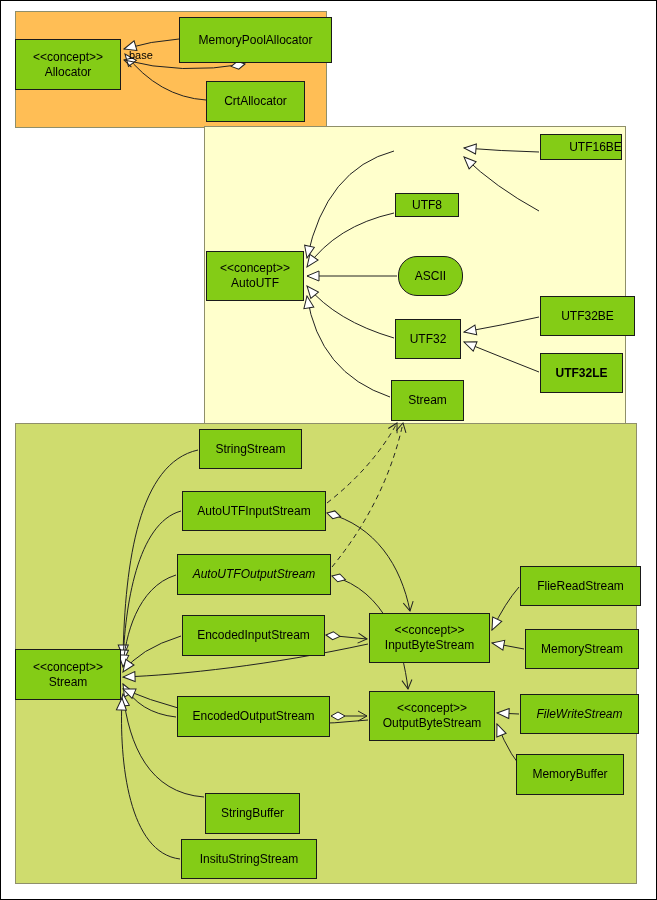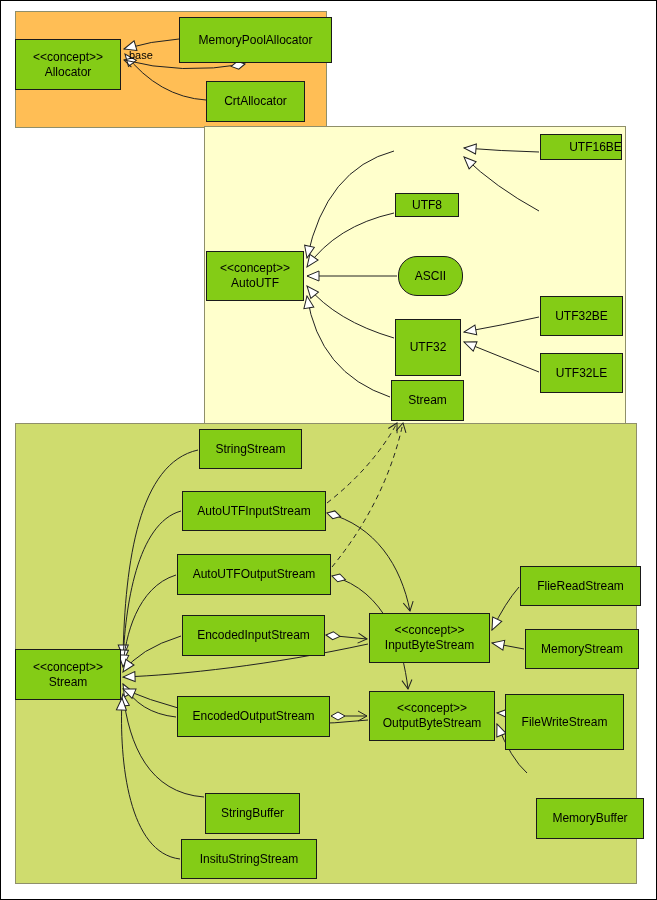--- a/index.html
+++ b/index.html
@@ -116,40 +116,40 @@
   <div class="node" style="left:394px;top:192px;width:64px;height:24px;">
     <span>UTF8</span>
   </div>
   <div class="node" style="left:205px;top:250px;width:98px;height:50px;">
     <span>&lt;&lt;concept&gt;&gt;</span>
     <span>AutoUTF</span>
   </div>
   <div class="node" style="left:397px;top:255px;width:65px;height:40px;border-radius:19px;">
     <span>ASCII</span>
   </div>
-  <div class="node" style="left:394px;top:318px;width:66px;height:57px;">
+  <div class="node" style="left:394px;top:318px;width:66px;height:40px;">
     <span>UTF32</span>
   </div>
-  <div class="node" style="left:539px;top:295px;width:83px;height:40px;">
+  <div class="node" style="left:539px;top:295px;width:95px;height:40px;">
     <span>UTF32BE</span>
   </div>
-  <div class="node" style="left:539px;top:352px;width:83px;height:40px;">
+  <div class="node" style="left:539px;top:352px;width:83px;height:40px;font-weight:bold;">
     <span>UTF32LE</span>
   </div>
   <div class="node" style="left:390px;top:379px;width:73px;height:41px;">
     <span>Stream</span>
   </div>
 
   <div class="node" style="left:198px;top:428px;width:103px;height:40px;">
     <span>StringStream</span>
   </div>
   <div class="node" style="left:181px;top:490px;width:144px;height:40px;">
     <span>AutoUTFInputStream</span>
   </div>
-  <div class="node" style="left:176px;top:553px;width:154px;height:41px;">
+  <div class="node" style="left:176px;top:553px;width:154px;height:41px;font-style:italic;">
     <span>AutoUTFOutputStream</span>
   </div>
   <div class="node" style="left:181px;top:614px;width:143px;height:41px;">
     <span>EncodedInputStream</span>
   </div>
   <div class="node" style="left:14px;top:648px;width:106px;height:51px;">
     <span>&lt;&lt;concept&gt;&gt;</span>
     <span>Stream</span>
   </div>
   <div class="node" style="left:176px;top:695px;width:153px;height:41px;">
@@ -162,24 +162,24 @@
   <div class="node" style="left:368px;top:690px;width:126px;height:50px;">
     <span>&lt;&lt;concept&gt;&gt;</span>
     <span>OutputByteStream</span>
   </div>
   <div class="node" style="left:519px;top:565px;width:121px;height:40px;">
     <span>FlieReadStream</span>
   </div>
   <div class="node" style="left:524px;top:628px;width:114px;height:40px;">
     <span>MemoryStream</span>
   </div>
-  <div class="node" style="left:504px;top:693px;width:119px;height:56px;">
+  <div class="node" style="left:519px;top:693px;width:119px;height:40px;font-style:italic;">
     <span>FileWriteStream</span>
   </div>
-  <div class="node" style="left:535px;top:753px;width:108px;height:41px;margin-top:44px;">
+  <div class="node" style="left:515px;top:753px;width:108px;height:41px;">
     <span>MemoryBuffer</span>
   </div>
   <div class="node" style="left:204px;top:792px;width:95px;height:41px;">
     <span>StringBuffer</span>
   </div>
   <div class="node" style="left:180px;top:838px;width:136px;height:40px;">
     <span>InsituStringStream</span>
   </div>
 
 </div>

